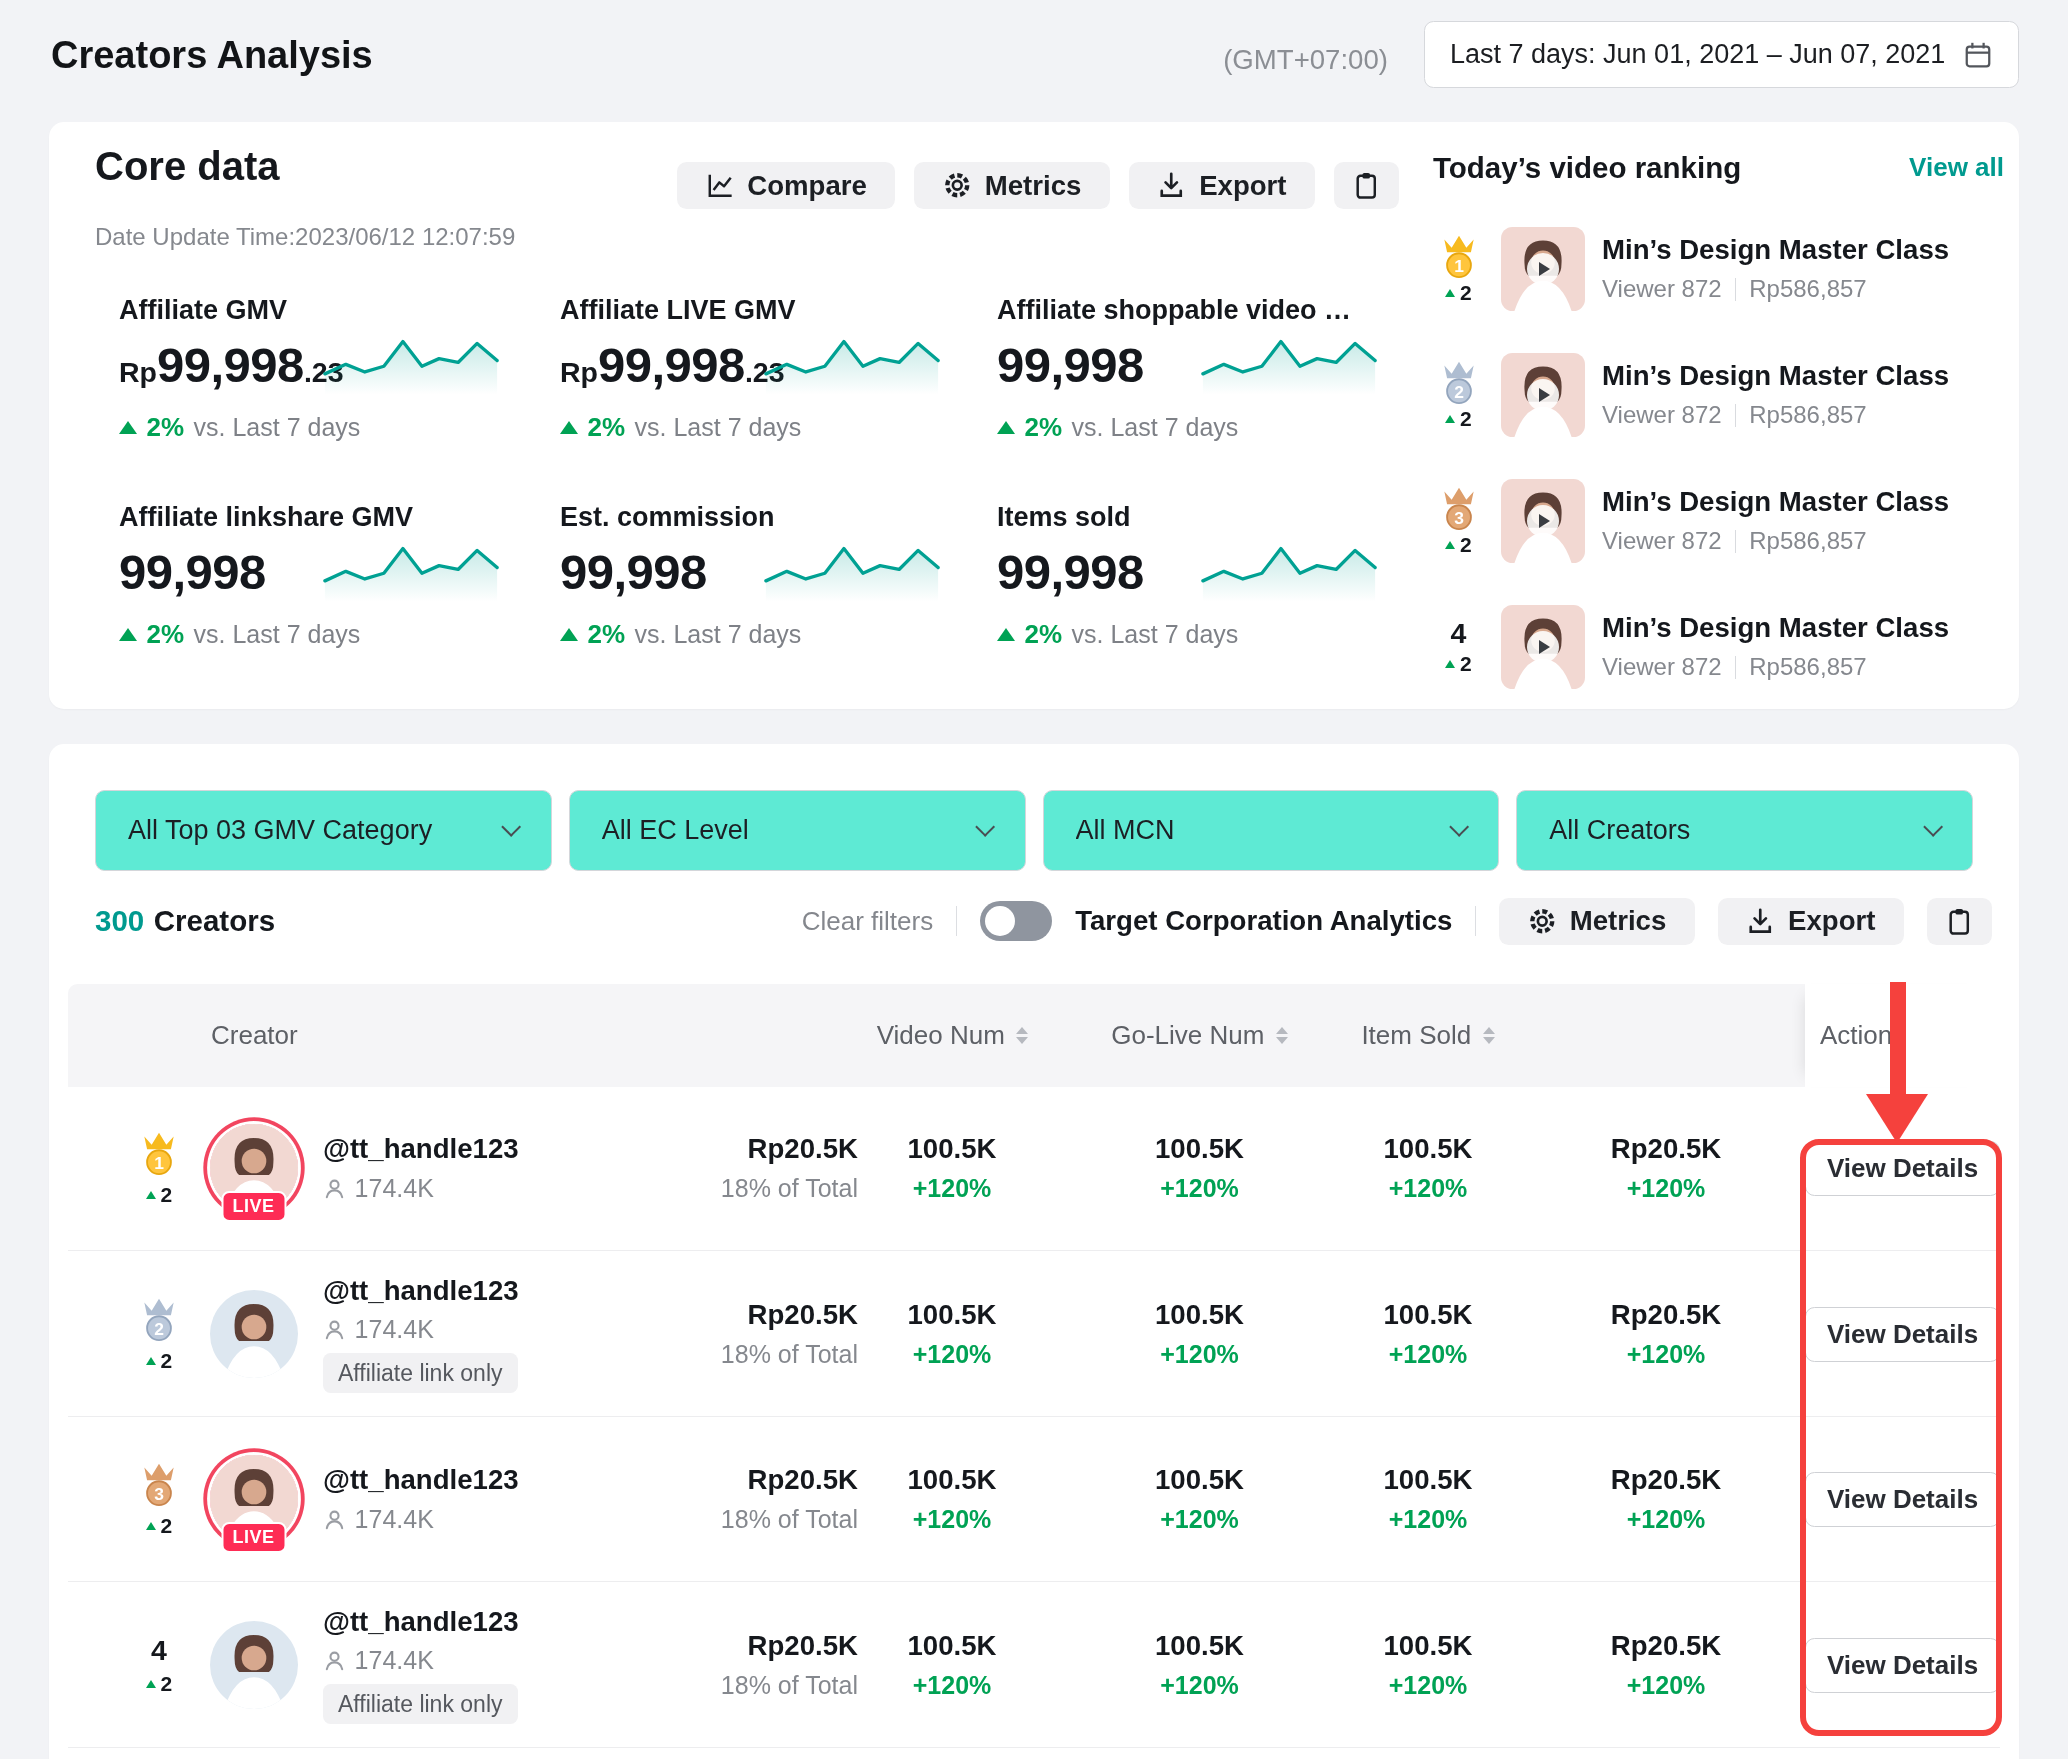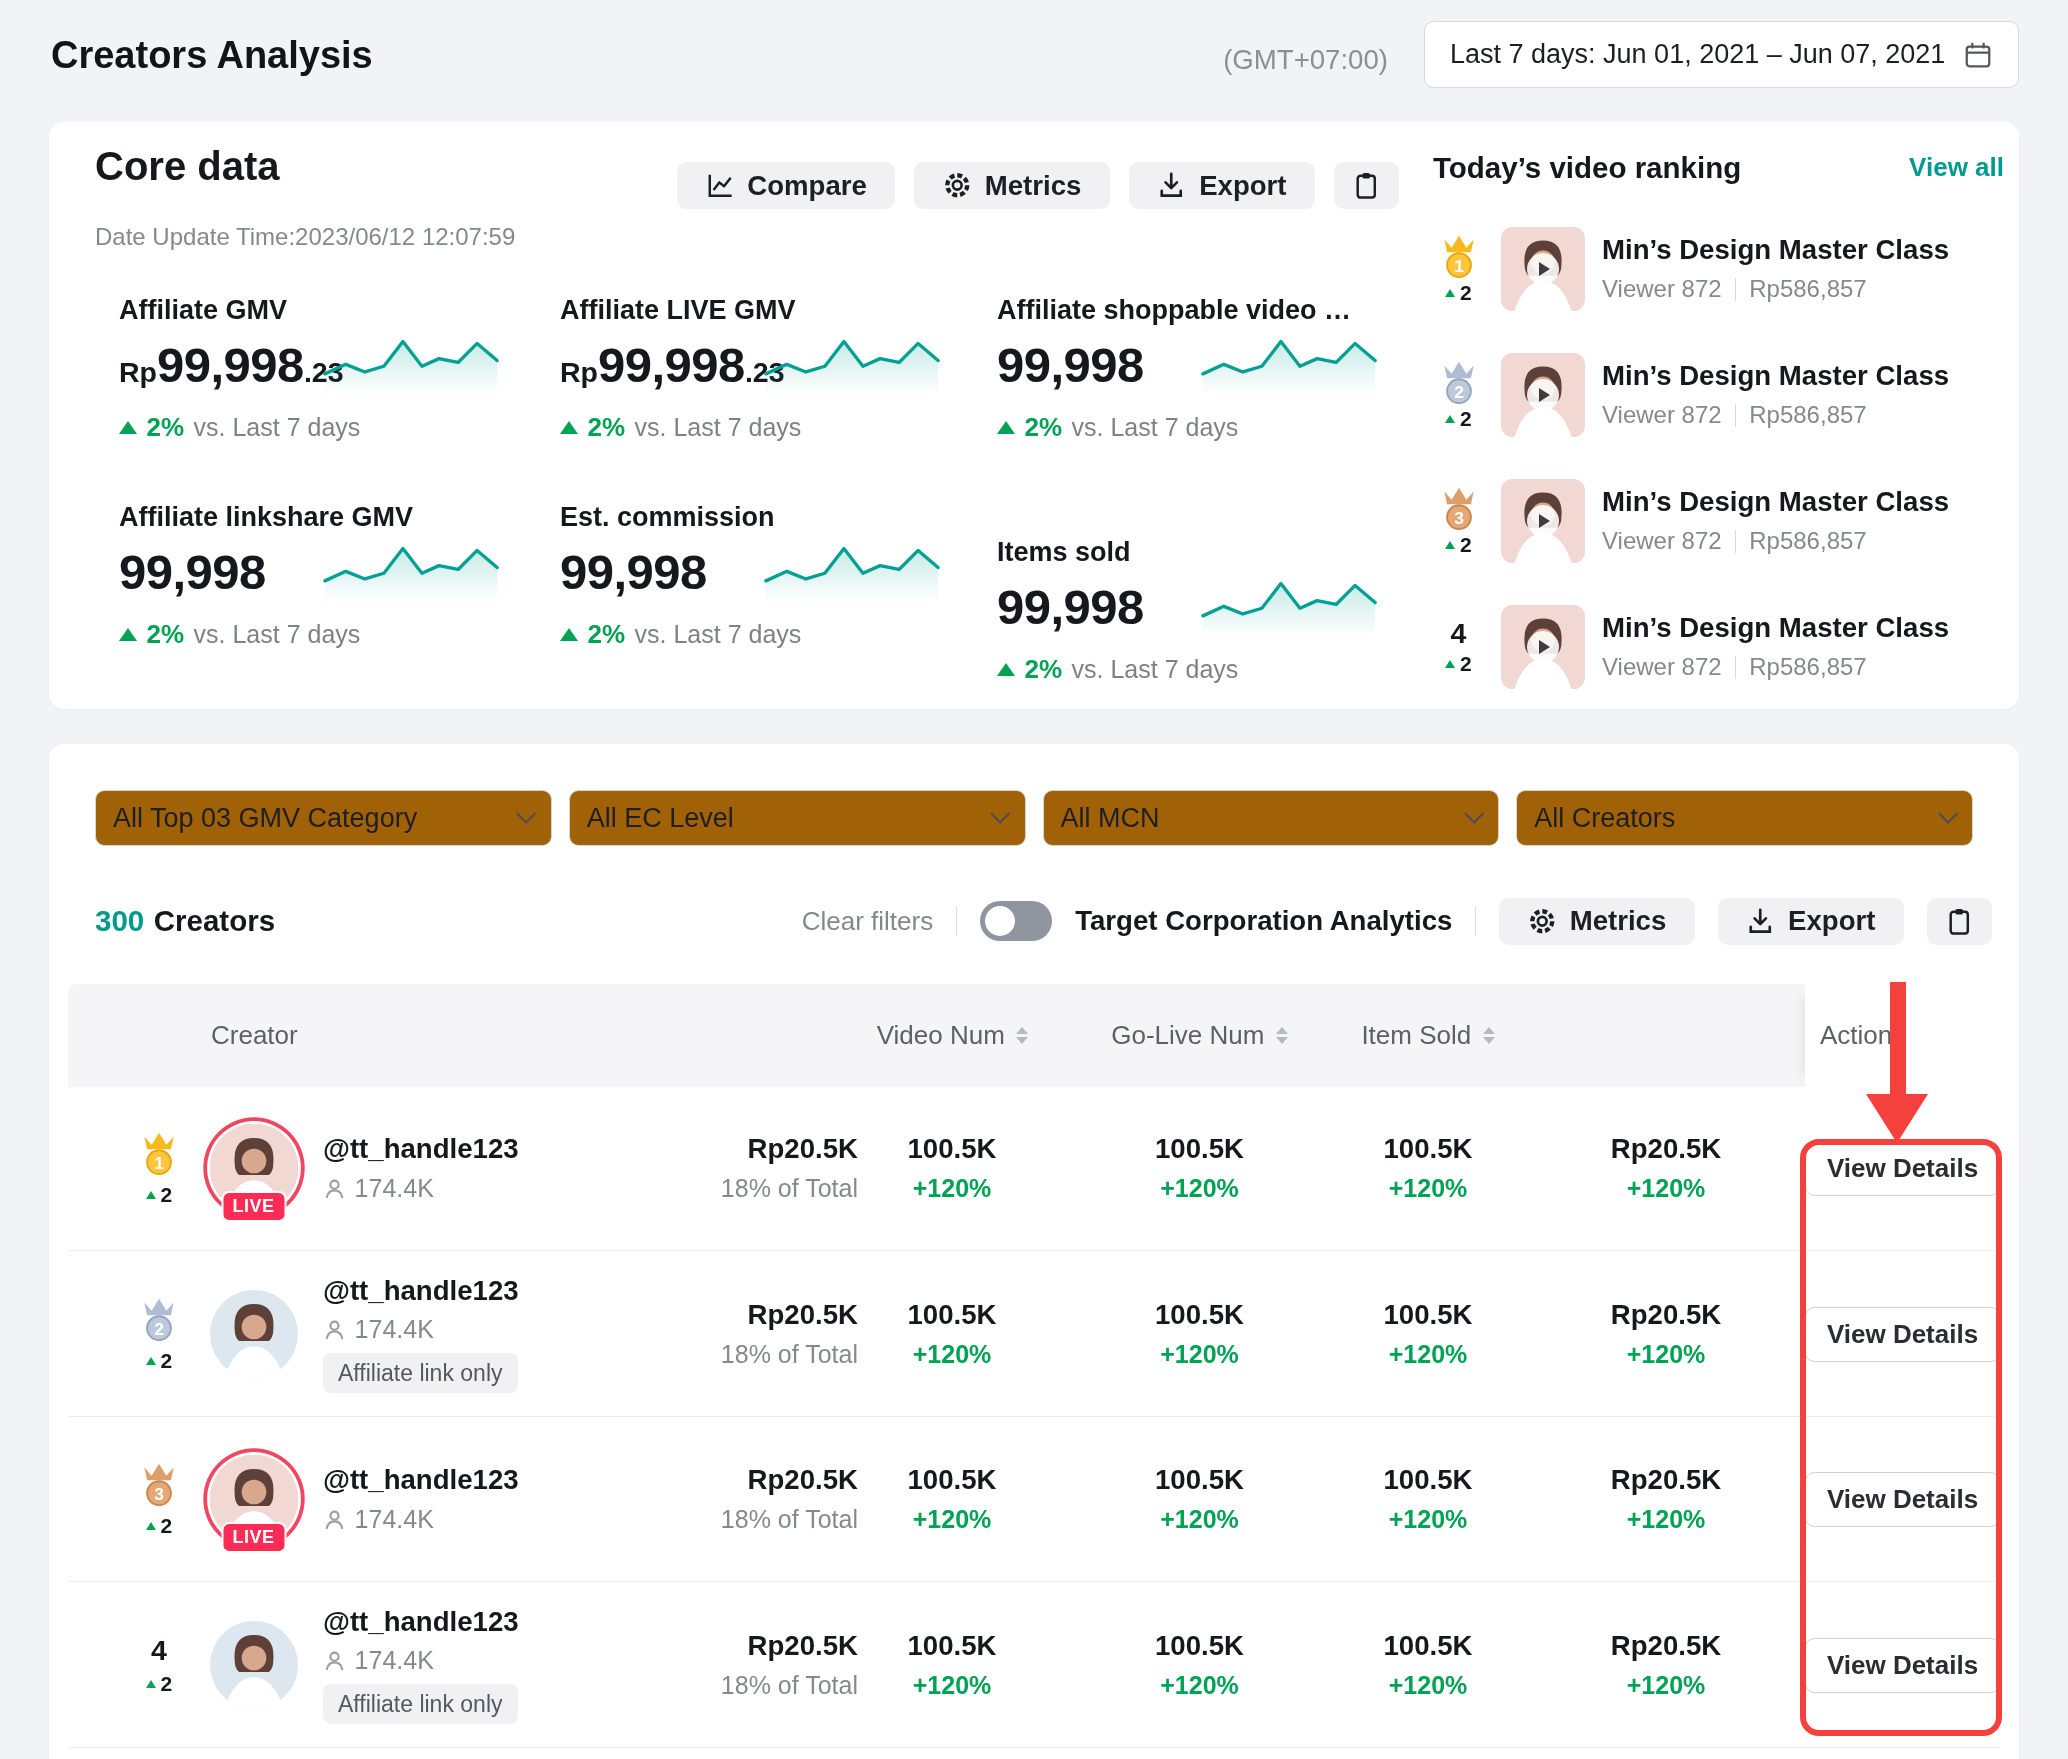--- a/index.html
+++ b/index.html
@@ -22,21 +22,21 @@
   .core-update{position:absolute;left:46px;top:101px;font-size:24px;color:#85888e;}
   .toolbar{position:absolute;left:628px;top:40px;display:flex;gap:19px;}
   .btn-gray{display:flex;align-items:center;gap:13.3px;height:47px;padding:0 28.5px;background:#f1f1f3;border:none;border-radius:9.5px;font-size:27.6px;font-weight:700;color:#1c1f24;font-family:inherit;cursor:pointer;white-space:nowrap;}
   .btn-sq{width:65px;padding:0;justify-content:center;}
   .icon{display:inline-flex;}
   .icon svg{display:block;}
 
   
   .metric{position:absolute;width:380px;}
   .m0{left:70px;top:173px;}  .m1{left:511px;top:173px;}  .m2{left:948px;top:173px;}
-  .m3{left:70px;top:380px;}  .m4{left:511px;top:380px;}  .m5{left:948px;top:380px;margin-top:35px;}
+  .m3{left:70px;top:380px;}  .m4{left:511px;top:380px;}  .m5{left:948px;top:380px;}
   .m-label{font-size:27px;font-weight:700;color:#15181d;white-space:nowrap;}
   .m-valuerow{margin-top:11.4px;height:61px;position:relative;display:flex;align-items:baseline;}
   .m-prefix,.m-dec{font-size:28.5px;font-weight:700;}
   .m-value{font-size:49px;font-weight:700;letter-spacing:-0.5px;}
   .sparkline{position:absolute;right:0;top:-9.5px;}
   .spark-line{fill:none;stroke:#00A193;stroke-width:3.5;stroke-linejoin:round;stroke-linecap:round;}
   .spark-fill{fill:url(#sparkfill);stroke:none;}
   .m-change{margin-top:13.3px;display:flex;align-items:center;gap:9.5px;font-size:25px;color:#7e8187;}
   .tri-up{width:0;height:0;border-left:9.5px solid transparent;border-right:9.5px solid transparent;border-bottom:13.3px solid #00A254;}
   .tri-up.sm{border-left-width:5.7px;border-right-width:5.7px;border-bottom-width:8.6px;}
@@ -66,21 +66,21 @@
   .mnum{fill:#fff;font-size:19px;font-weight:bold;font-family:"Liberation Sans",sans-serif;}
   .plain-rank{font-size:28.5px;font-weight:600;color:#15181d;}
 
   
   .person-svg{width:100%;height:100%;display:block;}
   .p-bg{fill:#f2d8d2;} .blue .p-bg{fill:#dde7f0;}
   .p-hair{fill:#5d4037;} .p-face{fill:#d7a88e;} .p-shirt{fill:#ffffff;}
 
   
   .filters{position:absolute;left:46px;top:46px;right:46px;display:flex;gap:17px;}
-  .dropdown{flex:1;height:56px;border:1.4px solid #d4d6da;border-radius:9.5px;display:flex;align-items:center;padding:0 17px;font-size:27px;color:#1c1f24;background:#a16207;cursor:pointer;}
+  .dropdown{flex:1;height:81px;border:1.4px solid #d4d6da;border-radius:9.5px;display:flex;align-items:center;padding:0 32px;font-size:27px;color:#1c1f24;background:#5eead4;cursor:pointer;}
   .dropdown .dd-label{flex:1;white-space:nowrap;overflow:hidden;}
   .chev{width:14.3px;height:14.3px;border-right:2.9px solid #4a4d52;border-bottom:2.9px solid #4a4d52;transform:rotate(45deg);margin-top:-7.6px;flex:none;}
 
   
   .countrow{position:absolute;left:46px;top:143px;right:27px;height:68px;display:flex;align-items:center;}
   .count-num{color:#009A8F;font-size:29.5px;font-weight:700;}
   .count-label{font-size:29.5px;font-weight:600;margin-left:9.5px;}
   .right-cluster{margin-left:auto;display:flex;align-items:center;gap:23px;}
   .clear{font-size:26px;color:#84878d;cursor:pointer;white-space:nowrap;}
   .divline{width:1px;height:30px;background:#dcdee2;}

